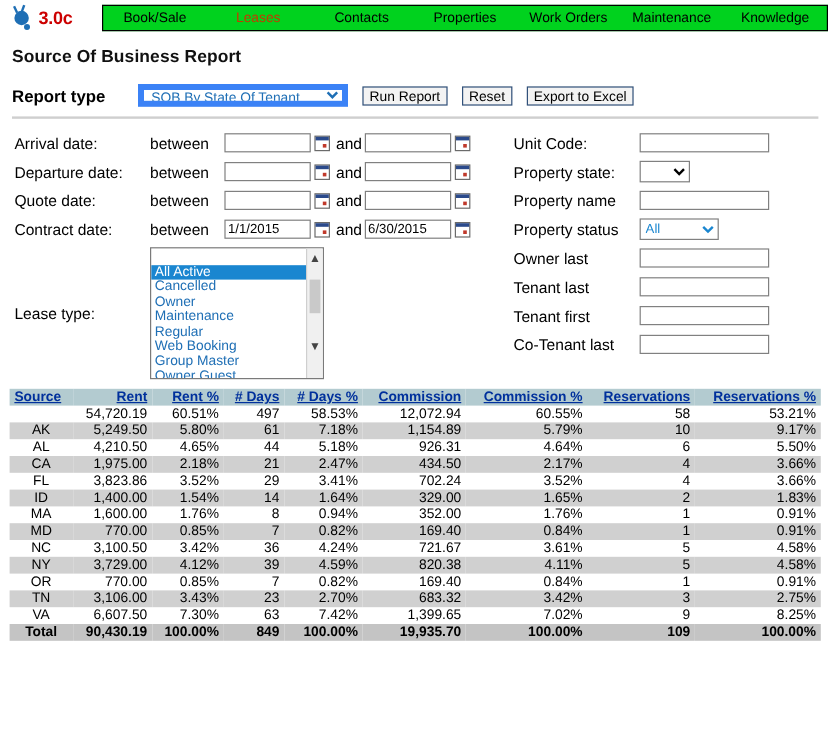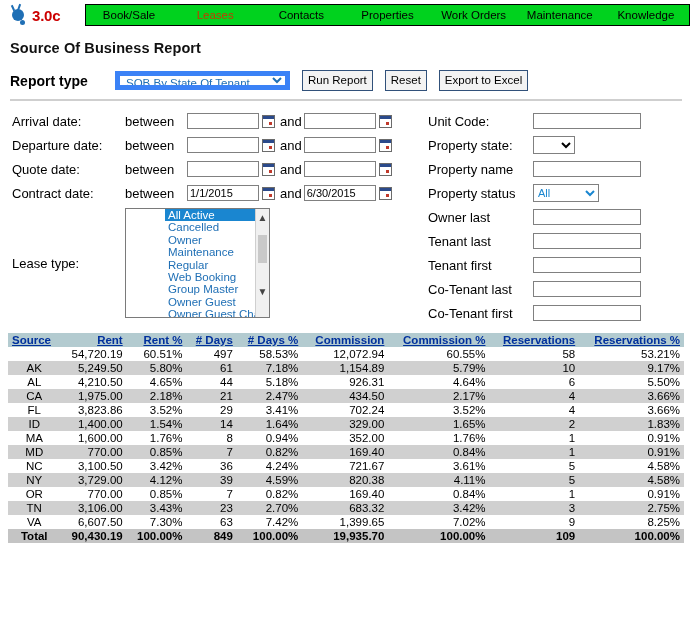--- a/index.html
+++ b/index.html
@@ -37,21 +37,21 @@
   
   .rt-row{display:flex;align-items:center;padding:14px 0 0 10px;}
   .rt-label{font-size:14px;font-weight:bold;width:105px;}
   select.rt-select{
     width:175px;height:19px;font-size:11.5px;color:#1f6fb5;
     border:5px solid #3b82f6;background:#fff;
     font-family:"Liberation Sans", sans-serif;padding-left:2px;
   }
   .btn{
     border:1px solid #31517a;background:#f3f3f3;color:#000;
-    font-size:11.5px;height:21px;padding:0 5px;margin-left:12px;
+    font-size:11.5px;height:16px;padding:0 5px;margin-left:12px;
     font-family:"Liberation Sans", sans-serif;cursor:pointer;line-height:17px;
   }
   .hr-sep{height:2px;background:#cfcfcf;margin:8px 10px 0 10px;}
 
   
   .criteria{display:flex;padding:8px 0 0 0;}
   .left-col{width:420px;padding-left:12px;box-sizing:border-box;}
   .right-col{flex:1;padding-left:8px;box-sizing:border-box;}
 
   .date-row{display:flex;align-items:center;height:24px;}
@@ -71,21 +71,21 @@
   .cal-icon .dot{position:absolute;right:2px;bottom:2px;width:3px;height:3px;background:#c0392b;}
   .and{font-size:13px;margin:0 2px;}
 
   
   .lease-wrap{display:flex;align-items:center;margin-top:3px;}
   .lease-lbl{width:113px;font-size:13px;}
   .listbox{
     width:145px;height:110px;border:1px solid #7a7a7a;background:#fff;
     position:relative;overflow:hidden;box-sizing:border-box;
   }
-  .lb-items{position:absolute;left:0;top:0;right:14px;margin-left:39px;}
+  .lb-items{position:absolute;left:0;top:14px;right:14px;}
   .lb-item{font-size:11.5px;color:#1f6fb5;padding:0 3px;line-height:12.4px;white-space:nowrap;cursor:pointer;}
   .lb-item.sel{background:#1a86d0;color:#fff;}
   .lb-scroll{
     position:absolute;right:0;top:0;bottom:0;width:14px;background:#f0f0f0;
     border-left:1px solid #cfcfcf;box-sizing:border-box;cursor:pointer;
   }
   .lb-arrow{position:absolute;left:0;right:0;height:14px;color:#444;font-size:10px;text-align:center;line-height:14px;}
   .lb-arrow.up{top:2px;}
   .lb-arrow.down{bottom:18px;}
   .lb-thumb{position:absolute;left:2px;right:2px;top:26px;height:28px;background:#c9c9c9;}
@@ -278,24 +278,20 @@
       <input class="txt f-in" value="" style="">
     </div>
     <div class="f-row">
       <span class="f-lbl">Tenant first</span>
       <input class="txt f-in" value="" style="">
     </div>
     <div class="f-row">
       <span class="f-lbl">Co-Tenant last</span>
       <input class="txt f-in" value="" style="">
     </div>
-    <div class="f-row">
-      <span class="f-lbl">Co-Tenant first</span>
-      <input class="txt f-in" value="" style="">
-    </div>
   </div>
 </div>
 
 <div class="table-wrap">
   <table class="report">
     <thead>
       <tr>
         <th class="l"><span>Source</span></th>
         <th class="r"><span>Rent</span></th>
         <th class="r"><span>Rent %</span></th>

